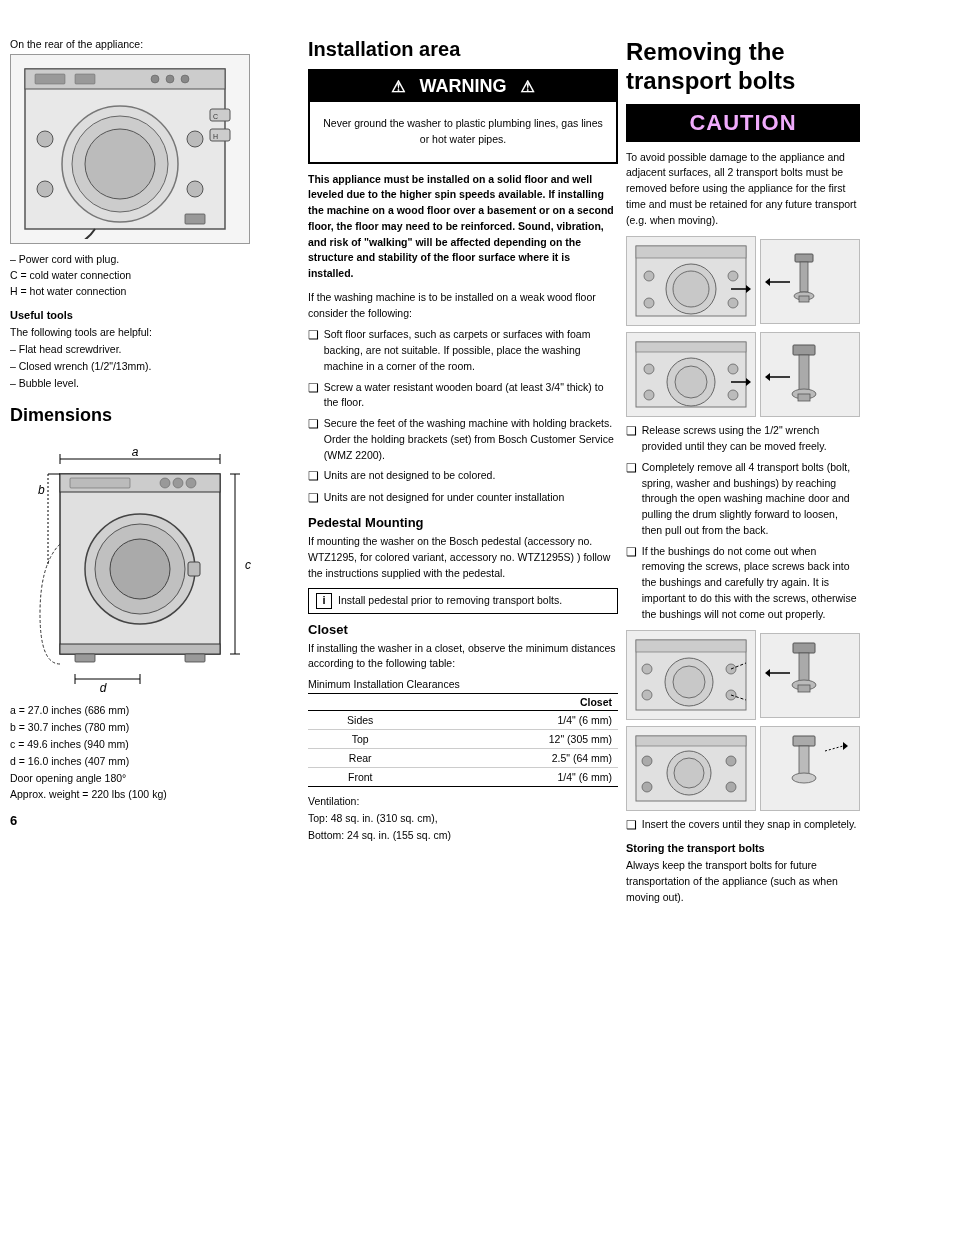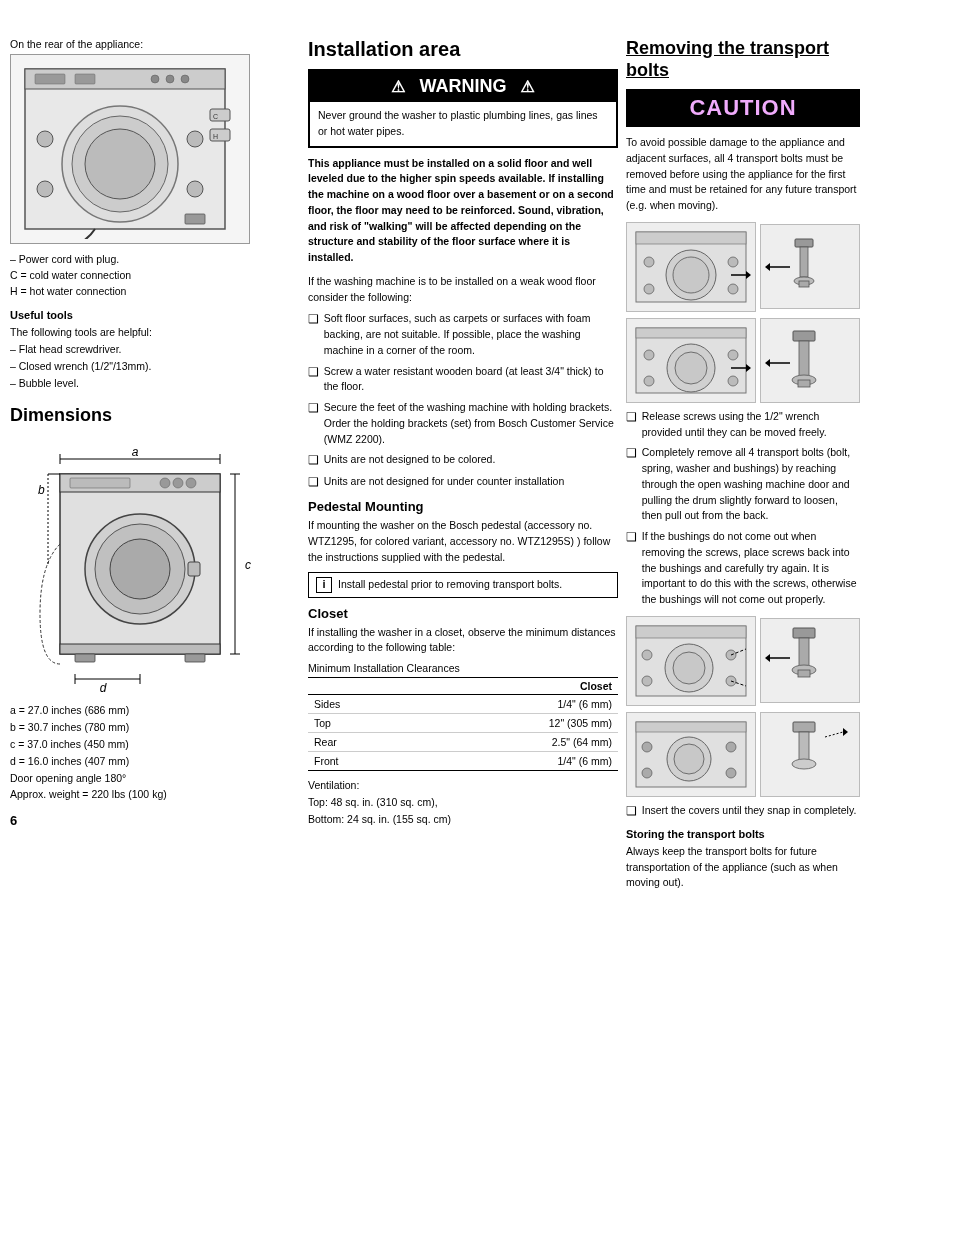--- a/index.html
+++ b/index.html
@@ -112,23 +112,24 @@
       justify-content: center;
       gap: 14px;
       padding: 5px 10px;
       font-size: 18px;
       font-weight: bold;
     }
     .warning-triangle {
       font-size: 16px;
     }
     .warning-body {
-      padding: 6px 8px;
+      padding: 14px 8px;
       font-size: 10.5px;
       line-height: 1.5;
+      text-align: center;
     }
     .bold-paragraph {
       font-size: 10.5px;
       font-weight: bold;
       line-height: 1.5;
       margin-bottom: 8px;
     }
     .normal-paragraph {
       font-size: 10.5px;
       line-height: 1.5;
@@ -193,39 +194,38 @@
     .clearance-table th {
       border-top: 1.5px solid #000;
       border-bottom: 1px solid #000;
       text-align: right;
       padding: 2px 6px;
       font-weight: bold;
     }
     .clearance-table td {
       border-bottom: 1px solid #ccc;
       padding: 3px 6px;
-      text-align: left;
+      text-align: center;
     }
     .clearance-table td:last-child {
       text-align: right;
     }
     .clearance-table tr:last-child td {
       border-bottom: 1.5px solid #000;
     }
     .ventilation-text {
       font-size: 10.5px;
       line-height: 1.6;
     }
     
     .removing-title {
-      font-size: 18px;
+      font-size: 24px;
       font-weight: bold;
       margin-bottom: 8px;
       line-height: 1.2;
-      text-decoration: underline;
     }
     .caution-box {
       background: #000;
       color: #f0abfc;
       text-align: center;
       padding: 6px 16px;
       font-size: 22px;
       font-weight: bold;
       letter-spacing: 1px;
       margin-bottom: 8px;
@@ -365,21 +365,21 @@
           <line x1="65" y1="245" x2="130" y2="245" stroke="#000" stroke-width="1"></line>
           <line x1="65" y1="240" x2="65" y2="250" stroke="#000" stroke-width="1"></line>
           <line x1="130" y1="240" x2="130" y2="250" stroke="#000" stroke-width="1"></line>
           <text x="93" y="258" font-size="12" text-anchor="middle" fill="#000" font-style="italic">d</text>
         </svg>
       </div>
 
       <div class="dimensions-notes">
         <div>a = 27.0 inches (686 mm)</div>
         <div>b = 30.7 inches (780 mm)</div>
-        <div>c = 37.0 inches (450 mm)</div>
+        <div>c = 49.6 inches (940 mm)</div>
         <div>d = 16.0 inches (407 mm)</div>
         <div>Door opening angle 180°</div>
         <div>Approx. weight = 220 lbs (100 kg)</div>
       </div>
 
       <div class="page-number">6</div>
     </div>
 
     <div class="col-mid">
       <div class="installation-area-title">Installation area</div>
@@ -458,21 +458,21 @@
         <div>Top: 48 sq. in. (310 sq. cm),</div>
         <div>Bottom: 24 sq. in. (155 sq. cm)</div>
       </div>
     </div>
 
     <div class="col-right">
       <div class="removing-title">Removing the transport bolts</div>
 
       <div class="caution-box">CAUTION</div>
 
-      <div class="caution-body">To avoid possible damage to the appliance and adjacent surfaces, all 4 transport bolts must be removed before using the appliance for the first time and must be retained for any future transport (e.g. when moving).</div>
+      <div class="caution-body">To avoid possible damage to the appliance and adjacent surfaces, all 2 transport bolts must be removed before using the appliance for the first time and must be retained for any future transport (e.g. when moving).</div>
 
       <div class="transport-images">
         <div class="transport-image-row">
 
           <div class="img-placeholder" style="width:130px;height:90px;">
             <svg width="120" height="80" viewBox="0 0 120 80" xmlns="http://www.w3.org/2000/svg">
               <rect x="5" y="5" width="110" height="70" fill="#e0e0e0" stroke="#777" stroke-width="1"></rect>
               <rect x="5" y="5" width="110" height="12" fill="#ccc" stroke="#777" stroke-width="0.7"></rect>
               <circle cx="60" cy="48" r="25" fill="#d0d0d0" stroke="#666" stroke-width="1"></circle>
               <circle cx="60" cy="48" r="18" fill="#c8c8c8" stroke="#555" stroke-width="0.8"></circle>

